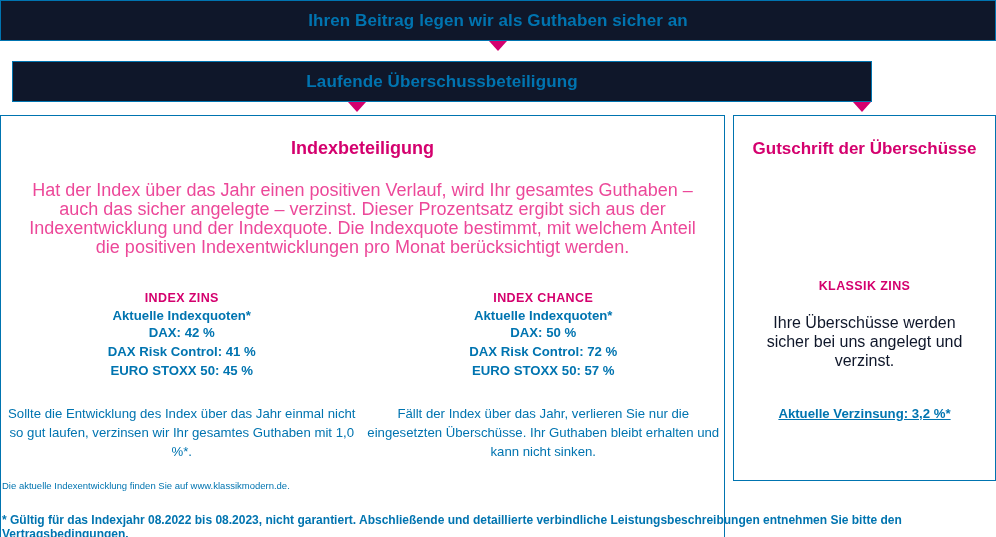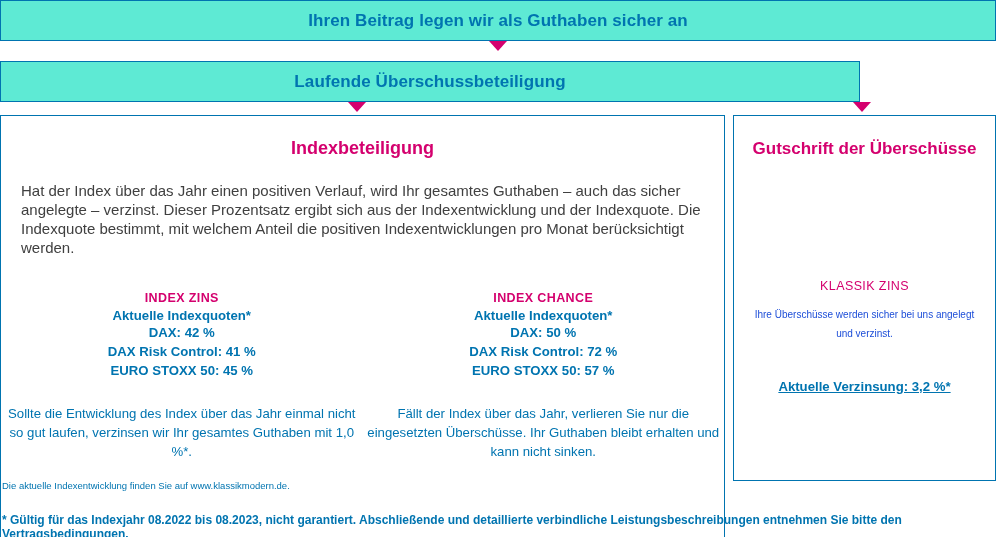--- a/index.html
+++ b/index.html
@@ -18,40 +18,40 @@
     position: relative;
     width: 996px;
     height: 537px;
   }
 
   
   .banner {
     position: absolute;
     box-sizing: border-box;
     border: 1px solid #0074b0;
-    background: #5eead4;
+    background: #0f172a;
     display: flex;
     align-items: center;
     justify-content: center;
     text-align: center;
   }
   .banner-text {
     font-size: 17px;
     font-weight: bold;
     color: #0074b0;
     letter-spacing: 0.1px;
   }
   #banner-1 {
     left: 0px;
     top: 0px;
     width: 996px;
     height: 41px;
   }
   #banner-2 {
-    left: 0px;
+    left: 12px;
     top: 61px;
     width: 860px;
     height: 41px;
   }
 
   
   .arrow {
     position: absolute;
     width: 0;
     height: 0;
@@ -89,23 +89,24 @@
     color: #d4006e;
     margin-top: 22px;
   }
   #box-gutschrift .box-title {
     font-size: 17px;
     margin-top: 23px;
   }
 
   .intro {
     margin: 22px 20px 0 20px;
-    font-size: 15px;
-    line-height: 19px;
-    color: #404040;
+    text-align: center;
+    font-size: 18px;
+    line-height: 19px;
+    color: #ec4899;
   }
 
   
   .columns {
     display: flex;
     margin-top: 34px;
   }
   .col {
     width: 50%;
     text-align: center;
@@ -138,29 +139,29 @@
   }
 
   
   .g-inner {
     margin-top: 120px;
     text-align: center;
     padding: 0 18px;
   }
   .g-head {
     font-size: 12.5px;
-    font-weight: normal;
+    font-weight: bold;
     color: #d4006e;
     letter-spacing: 0.4px;
   }
   .g-text {
-    font-size: 10px;
-    line-height: 19px;
-    color: #1d4ed8;
-    margin-top: 12px;
+    font-size: 16px;
+    line-height: 19px;
+    color: #0f172a;
+    margin-top: 20px;
   }
   .g-rate {
     margin-top: 36px;
     font-size: 13.2px;
     font-weight: bold;
     color: #0074b0;
     text-decoration: underline;
   }
 
   

